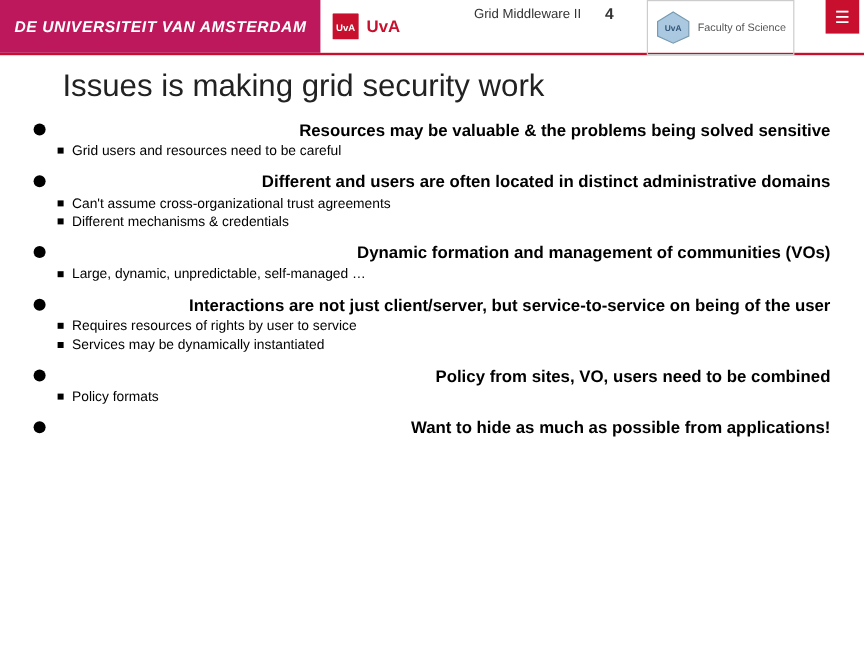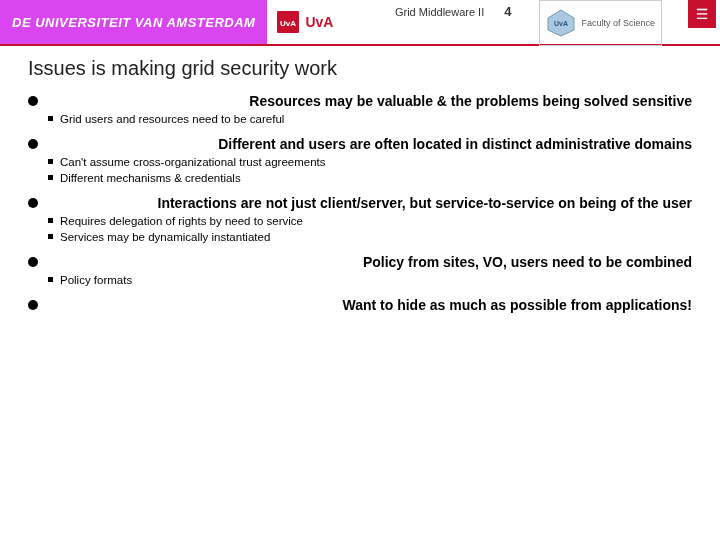--- a/index.html
+++ b/index.html
@@ -15,21 +15,21 @@
 
     
     .header {
       display: flex;
       align-items: stretch;
       height: 44px;
       background: #fff;
     }
 
     .header-left {
-      background: #d946ef;
+      background: #be185d;
       color: #fff;
       display: flex;
       align-items: center;
       padding: 0 12px;
       flex: 0 0 auto;
     }
 
     .header-left-text {
       font-size: 13px;
       font-weight: bold;
@@ -97,25 +97,26 @@
       font-size: 14px;
       margin-right: 4px;
     }
 
     
     .content {
       padding: 10px 28px 8px 28px;
     }
 
     .page-title {
-      font-size: 20px;
+      font-size: 26px;
       font-weight: normal;
       color: #222;
       margin-bottom: 12px;
       line-height: 1.2;
+      margin-left: 24px;
     }
 
     .bullet-list {
       list-style: none;
       padding: 0;
       text-align: right;
     }
 
     .bullet-list > li {
       display: flex;
@@ -236,26 +237,38 @@
             <li>
               <div class="sub-dot"></div>
               <span>Different mechanisms &amp; credentials</span>
             </li>
           </ul>
         </div>
       </li>
       <li>
         <div class="bullet-dot"></div>
         <div class="bullet-content">
+          <div class="bullet-main">Dynamic formation and management of communities (VOs)</div>
+          <ul class="sub-list">
+            <li>
+              <div class="sub-dot"></div>
+              <span>Large, dynamic, unpredictable, self-managed …</span>
+            </li>
+          </ul>
+        </div>
+      </li>
+      <li>
+        <div class="bullet-dot"></div>
+        <div class="bullet-content">
           <div class="bullet-main">Interactions are not just client/server,
 but service-to-service on being of the user</div>
           <ul class="sub-list">
             <li>
               <div class="sub-dot"></div>
-              <span>Requires delegation of rights by need to service</span>
+              <span>Requires resources of rights by user to service</span>
             </li>
             <li>
               <div class="sub-dot"></div>
               <span>Services may be dynamically instantiated</span>
             </li>
           </ul>
         </div>
       </li>
       <li>
         <div class="bullet-dot"></div>

